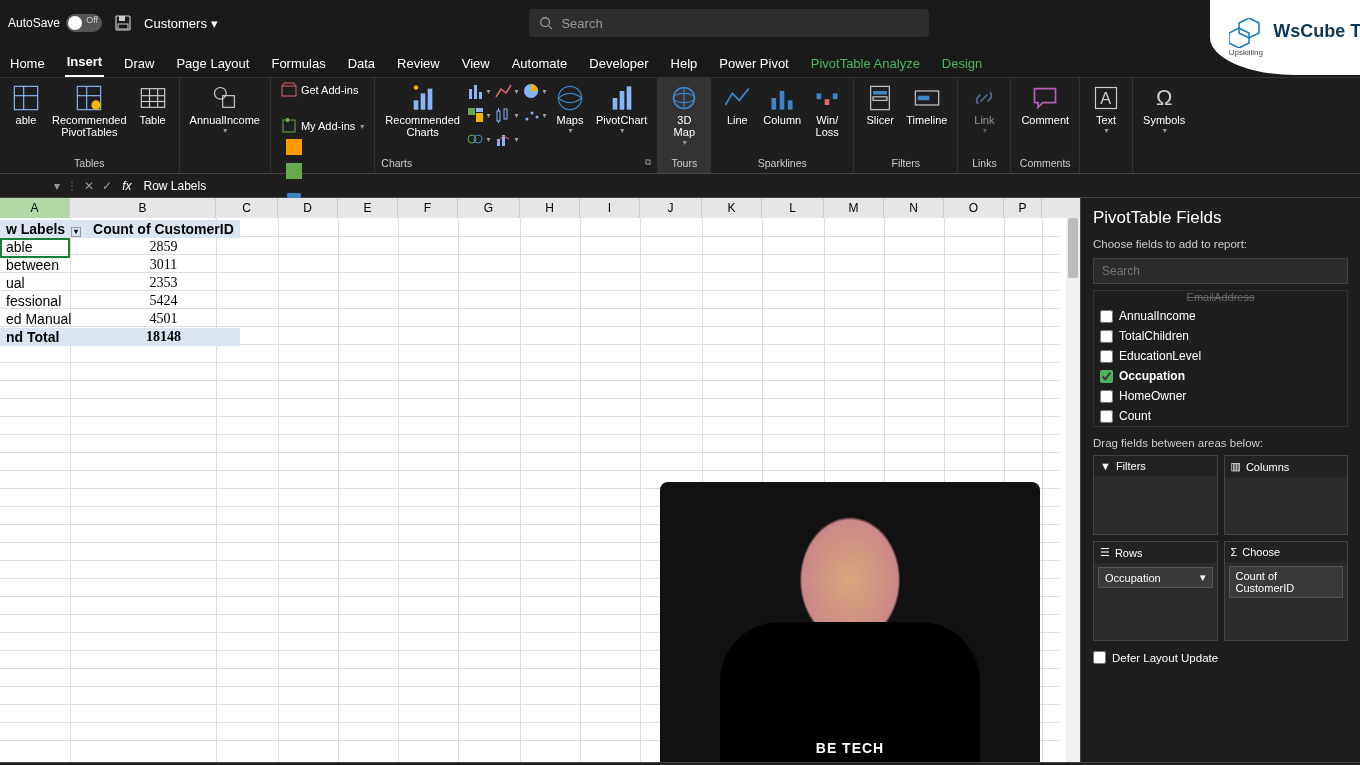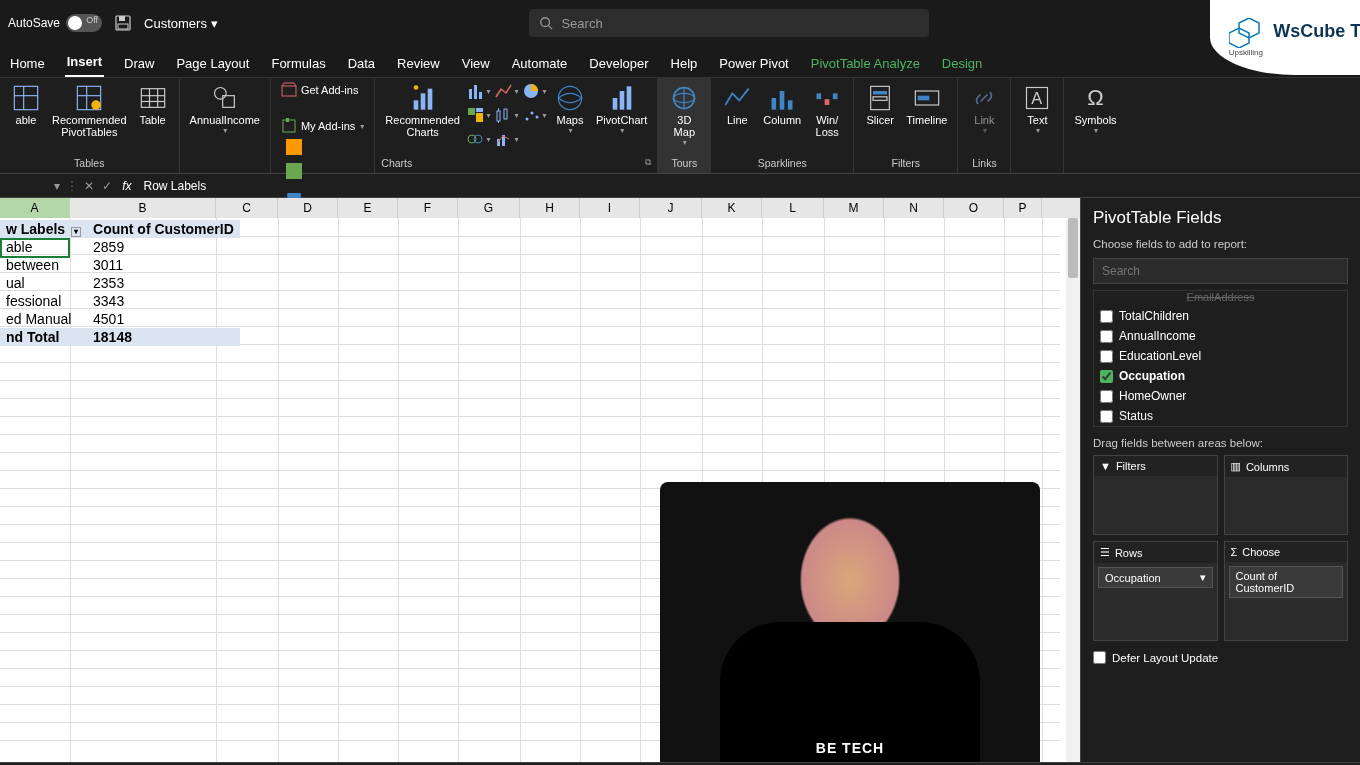--- a/index.html
+++ b/index.html
@@ -58,21 +58,21 @@
   .gridlines { position: absolute; inset: 20px 0 0 0; }
   .gl-v { position: absolute; top: 0; bottom: 0; width: 1px; background: #ddd; }
   .gl-h { position: absolute; left: 0; right: 20px; height: 1px; background: #ddd; }
 
   .pivot { position: absolute; top: 22px; left: 0; font-family: "Times New Roman", serif; font-size: 14px; }
   .pivot table { border-collapse: collapse; }
   .pivot th, .pivot td { padding: 1px 6px; height: 18px; }
   .pivot .hdr { background: #dbe5f1; font-weight: 700; text-align: left; }
   .pivot .hdr2 { background: #dbe5f1; font-weight: 700; }
   .pivot .total { background: #dbe5f1; font-weight: 700; }
-  .pivot .num { text-align: left; }
+  .pivot .num { text-align: center; font-family: Liberation Serif, serif; }
   .pivot .ddcell { display: inline-block; width: 10px; height: 10px; border: 1px solid #999; margin-left: 2px; font-size: 8px; line-height: 8px; text-align: center; }
 
   .selbox { position: absolute; top: 40px; left: 0; width: 70px; height: 20px; border: 2px solid #1a7f37; pointer-events: none; }
 
   .vscroll { position: absolute; right: 0; top: 20px; bottom: 0; width: 14px; background: #f0f0f0; }
   .vscroll .thumb { position: absolute; top: 0; left: 2px; width: 10px; height: 60px; background: #bbb; border-radius: 2px; }
 
   
   .webcam { position: absolute; left: 660px; bottom: 0; width: 380px; height: 280px; border-radius: 8px 8px 0 0; overflow: hidden; }
   .webcam .person { width: 100%; height: 100%; background: radial-gradient(ellipse 120px 150px at 50% 35%, #d9a77a 0%, #c88 40%, transparent 42%), #111; position: relative; }
@@ -464,20 +464,33 @@
               <path d="M9 15 L15 9 M7 17 A4 4 0 0 1 7 11 L9 9 M17 7 A4 4 0 0 1 17 13 L15 15" fill="none" stroke="#8ab4f8" stroke-width="1.5"></path>
             </svg>
           </div>
           <small>Link</small>
           <span class="dd">▾</span>
         </div>
     </div>
     <div class="group-label">Links</div>
   </div>
 
+  <div class="group">
+    <div class="group-row">
+      <div class="rbtn">
+          <div class="ic">
+            <svg viewBox="0 0 24 24">
+              <path d="M3 4 H21 V16 H10 L6 20 V16 H3 Z" fill="none" stroke="#b45fb4" stroke-width="1.5"></path>
+            </svg>
+          </div>
+          <small>Comment</small>
+        </div>
+    </div>
+    <div class="group-label">Comments</div>
+  </div>
 
   <div class="group">
     <div class="group-row">
         <div class="rbtn">
           <div class="ic">
             <svg viewBox="0 0 24 24">
               <rect x="3" y="3" width="18" height="18" fill="none" stroke="#ccc"></rect>
               <text x="7" y="17" font-size="14" fill="#ccc">A</text>
             </svg>
           </div>
@@ -594,21 +607,21 @@
             <tr>
               <td>between</td>
               <td class="num">3011</td>
             </tr>
             <tr>
               <td>ual</td>
               <td class="num">2353</td>
             </tr>
             <tr>
               <td>fessional</td>
-              <td class="num">3343</td>
+              <td class="num">5424</td>
             </tr>
             <tr>
               <td>ed Manual</td>
               <td class="num">4501</td>
             </tr>
           </tbody>
         <tbody>
             <tr class="total">
           <td>nd Total</td>
           <td class="num">18148</td>
@@ -634,41 +647,41 @@
   <div class="pane">
     <h2>PivotTable Fields</h2>
     <div class="hint">Choose fields to add to report:</div>
     <input class="search" placeholder="Search" style="">
     <div class="fieldlist" id="fieldlist">
         <div class="field cut">
           <span>EmailAddress</span>
         </div>
         <div class="field">
           <input type="checkbox" style="">
-          <span>TotalChildren</span>
+          <span>AnnualIncome</span>
         </div>
         <div class="field">
           <input type="checkbox" style="">
-          <span>AnnualIncome</span>
+          <span>TotalChildren</span>
         </div>
         <div class="field">
           <input type="checkbox" style="">
           <span>EducationLevel</span>
         </div>
         <div class="field checked">
           <input type="checkbox" checked="" style="">
           <span>Occupation</span>
         </div>
         <div class="field">
           <input type="checkbox" style="">
           <span>HomeOwner</span>
         </div>
         <div class="field">
           <input type="checkbox" style="">
-          <span>Status</span>
+          <span>Count</span>
         </div>
       </div>
     <div class="areas-hint">Drag fields between areas below:</div>
     <div class="areas">
       <div class="area">
         <div class="area-hdr">
             <span>▼</span>
             <span>Filters</span>
           </div>
         <div class="area-body"></div>

